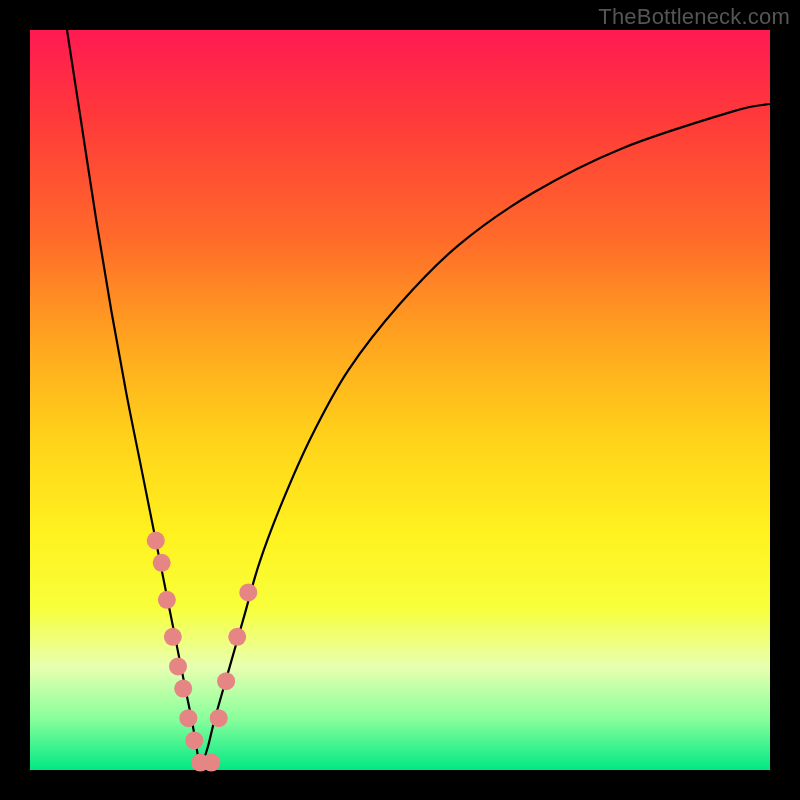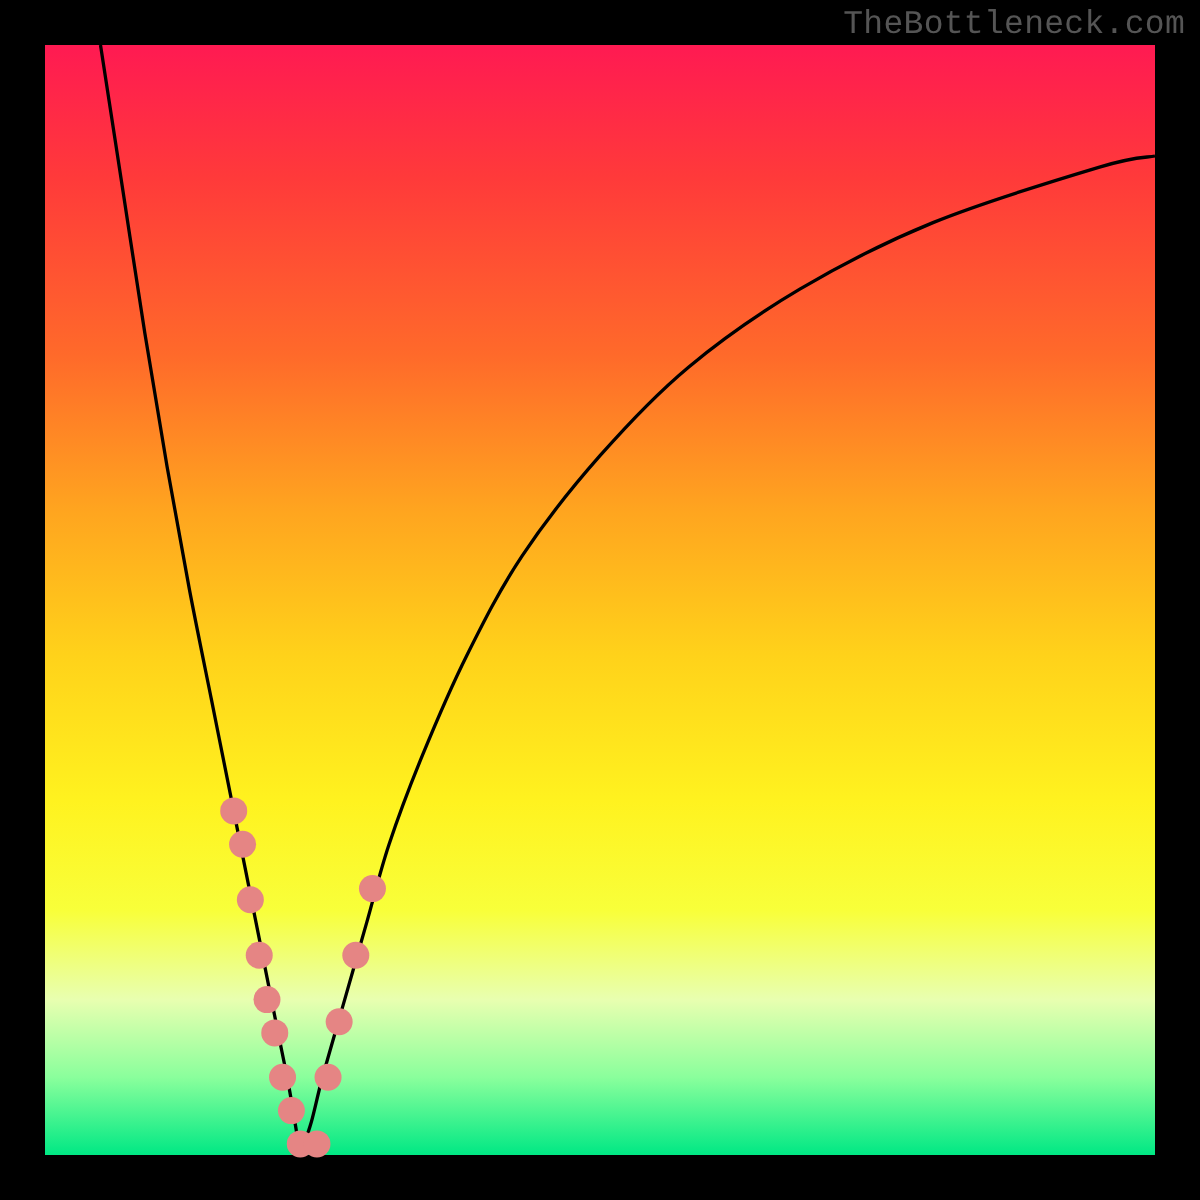--- a/index.html
+++ b/index.html
@@ -9,21 +9,20 @@
     height: 800px;
     overflow: hidden;
     background: #000;
     font-family: Arial, Helvetica, sans-serif;
   }
   .frame {
     position: relative;
     width: 800px;
     height: 800px;
     background: #000;
-    font-family: Liberation Mono, monospace;
   }
   .plot-area {
     position: absolute;
     left: 30px;
     top: 30px;
     width: 740px;
     height: 740px;
     background: linear-gradient(to bottom,
       #ff1a52 0%,
       #ff3a3a 12%,

